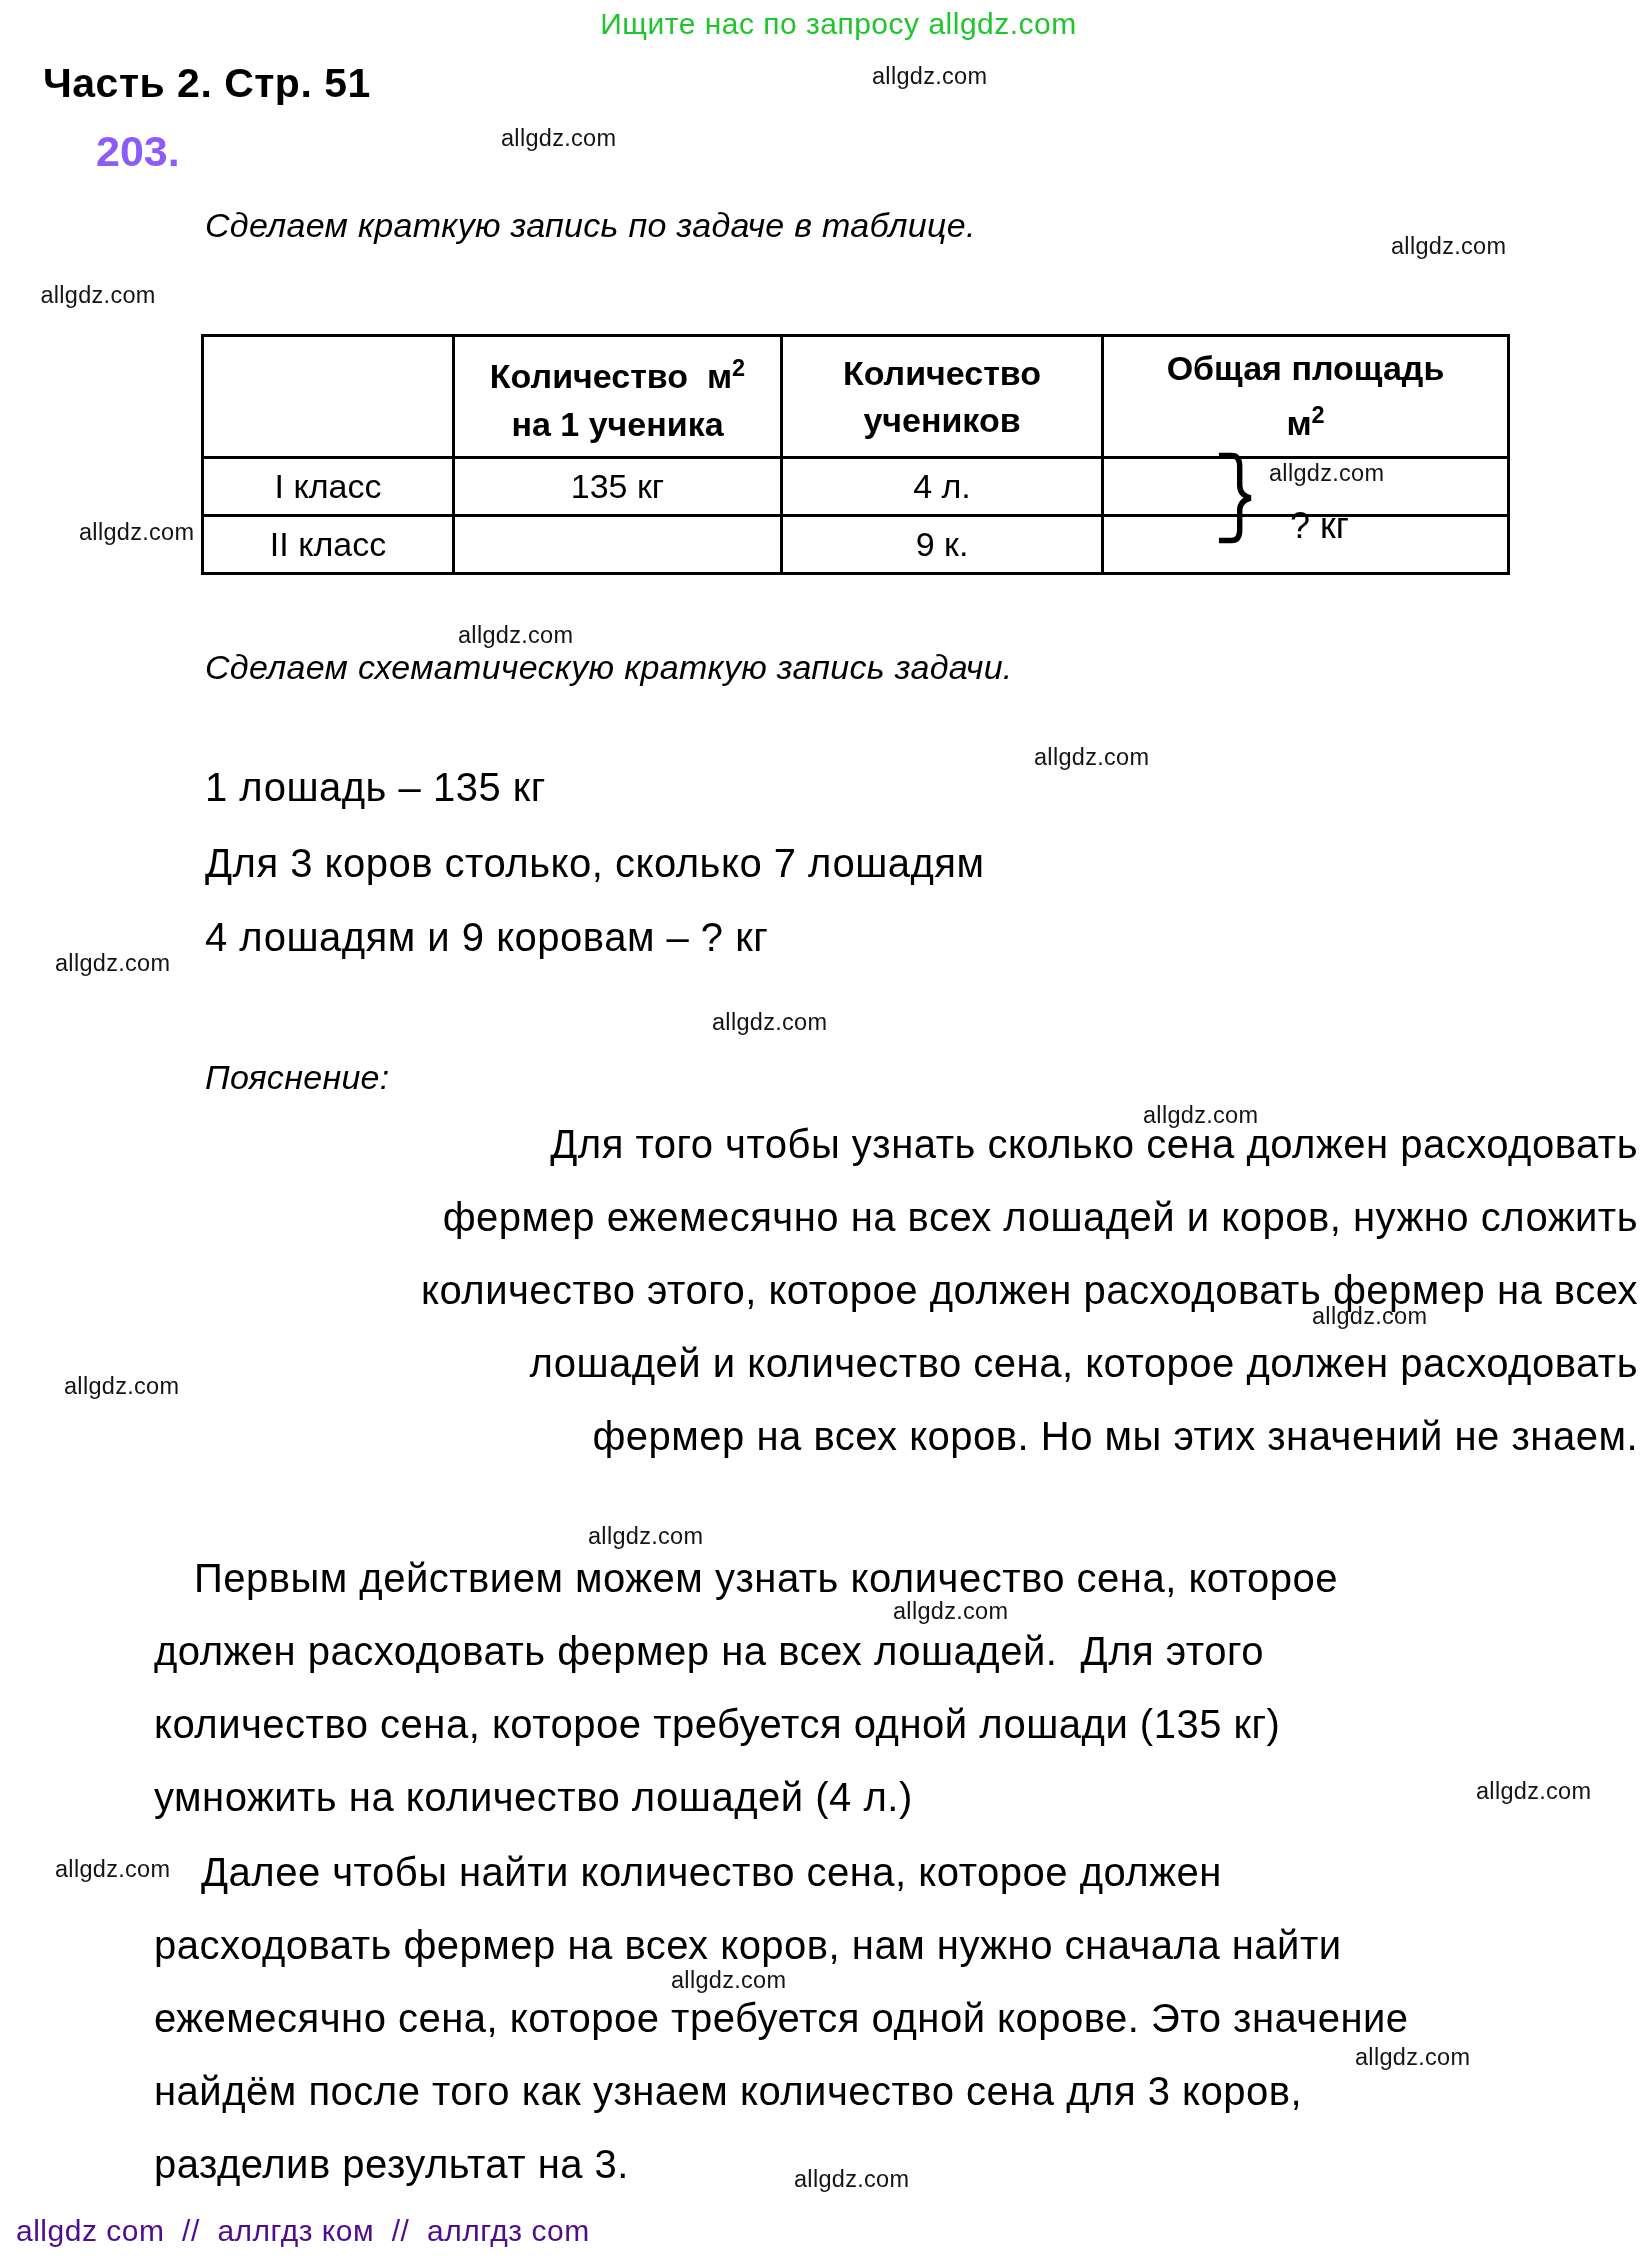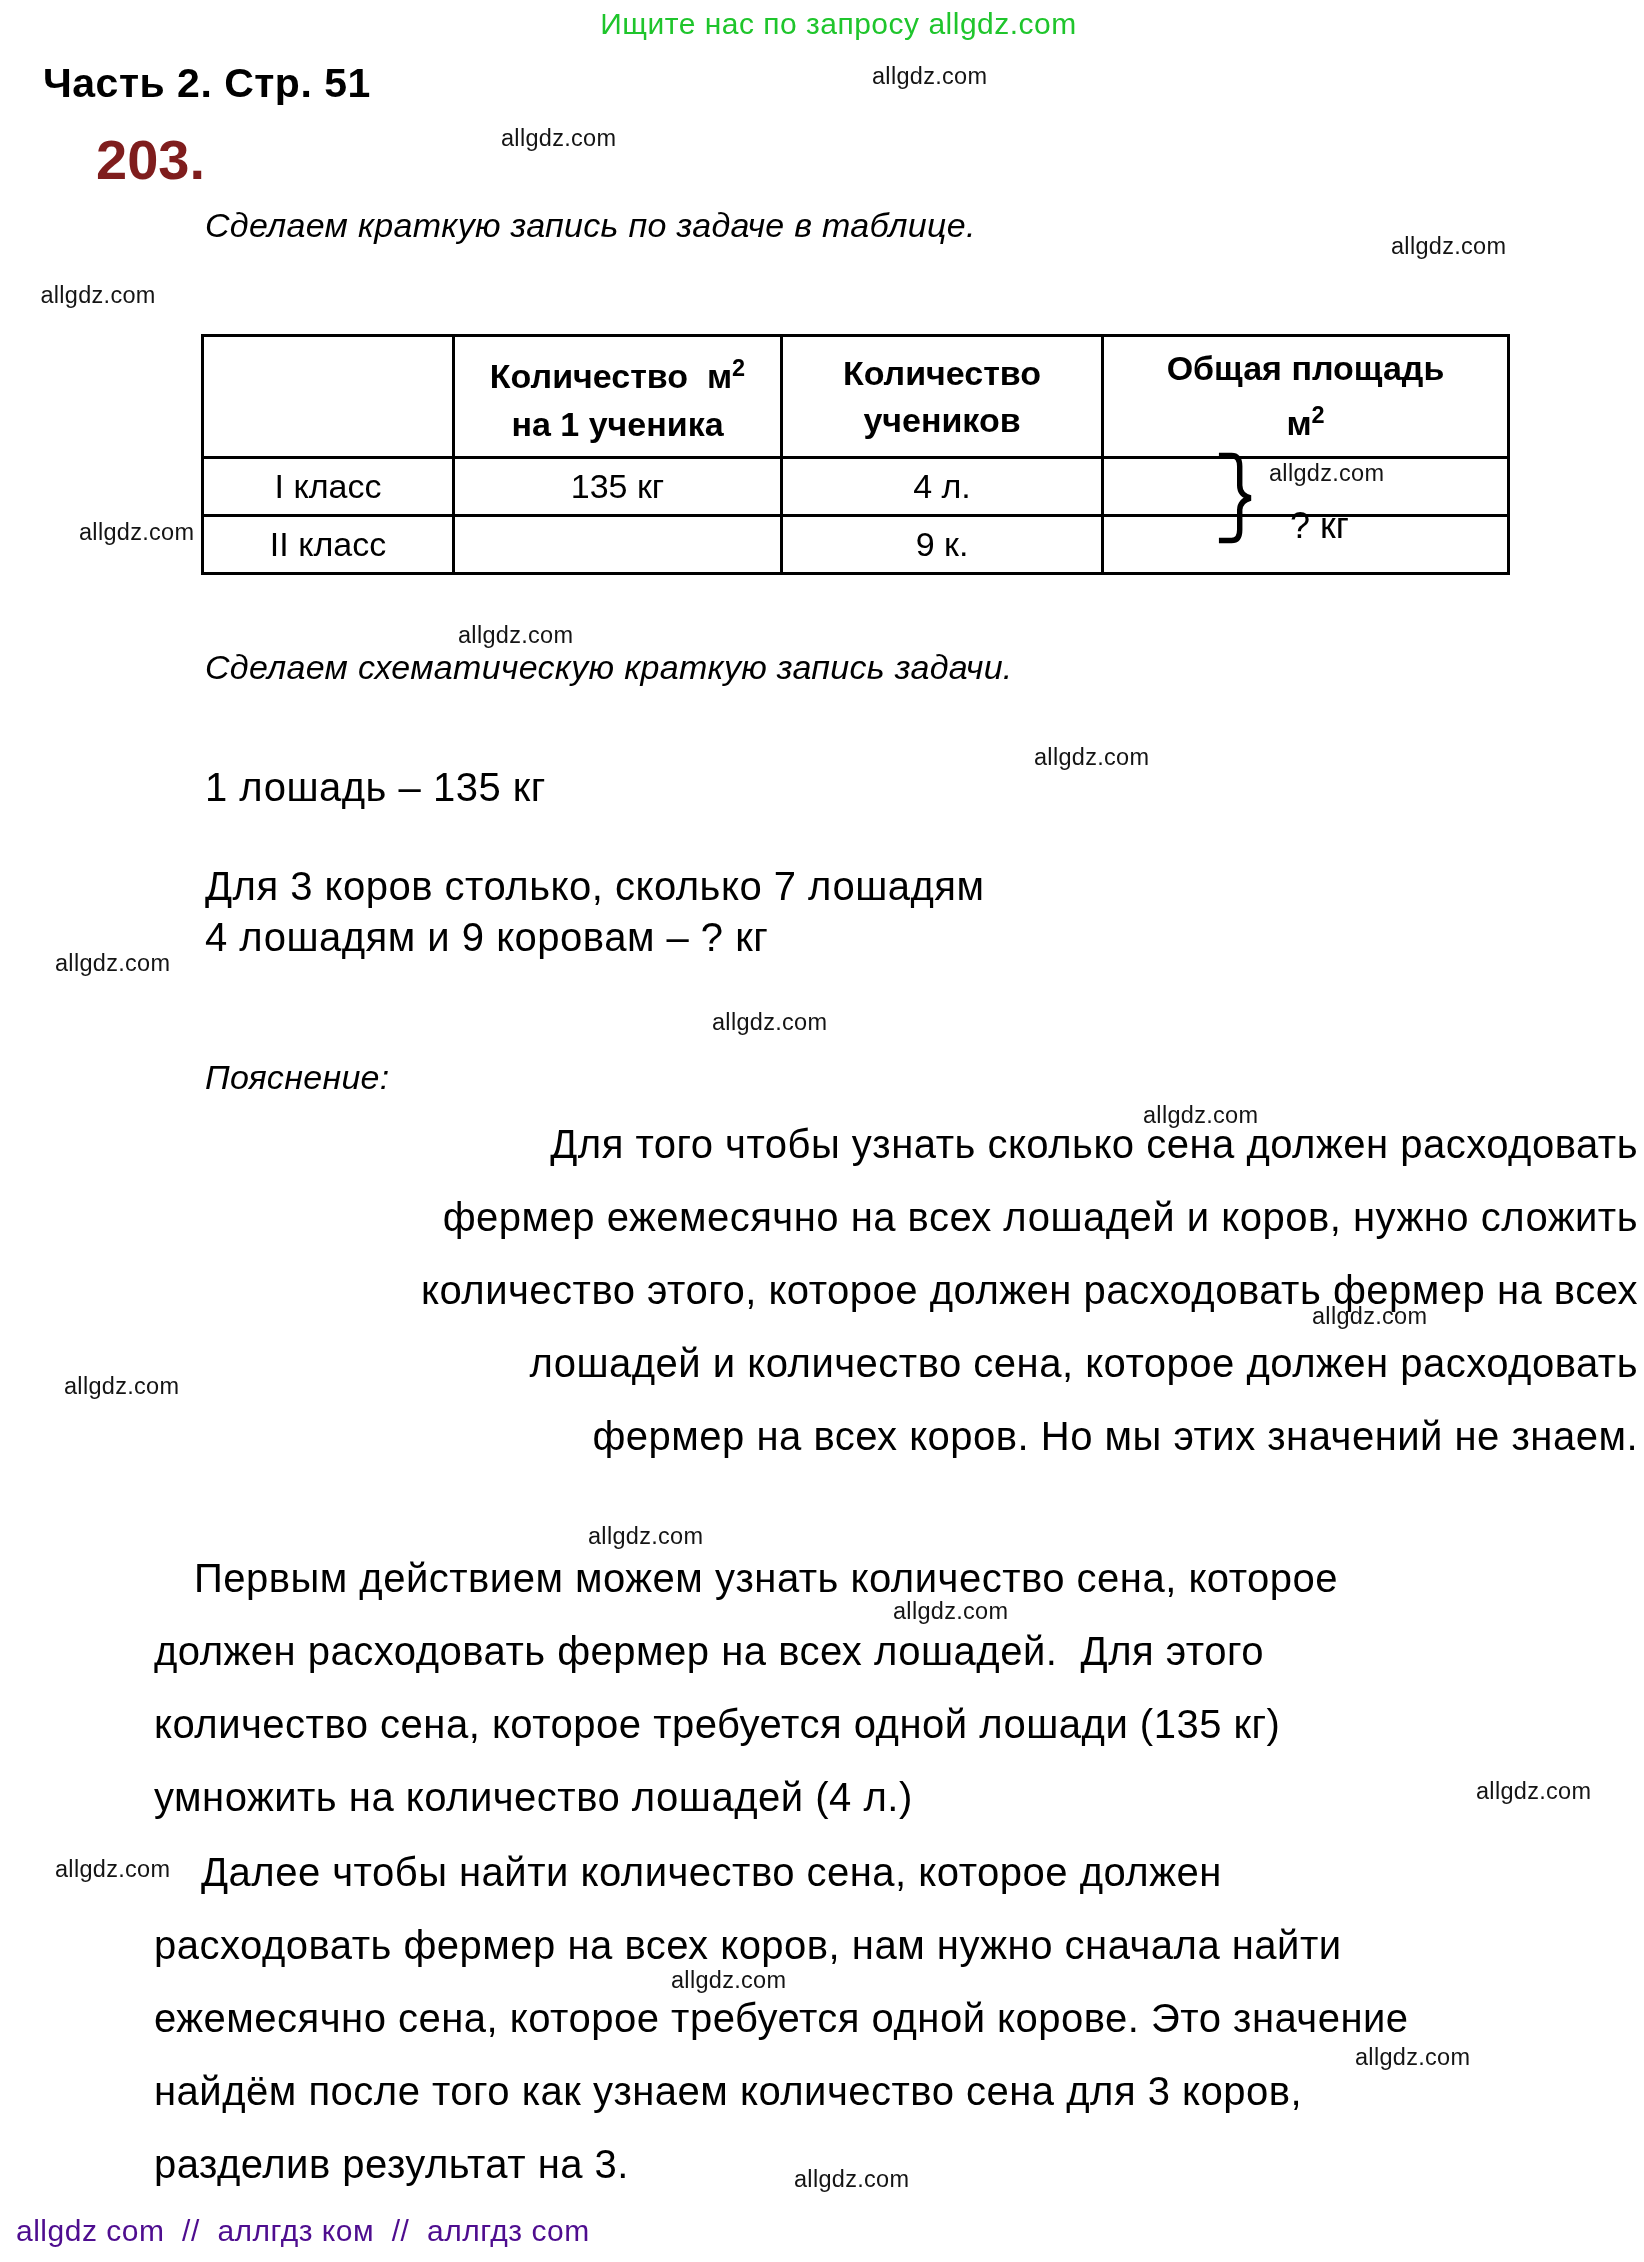--- a/index.html
+++ b/index.html
@@ -12,42 +12,42 @@
     position:absolute;top:7.2px;left:0;width:100%;text-align:center;
     font-size:30px;color:#1fc52c;letter-spacing:0.5px;
   }
   .wm{
     position:absolute;font-size:23.5px;color:#141414;letter-spacing:0.3px;white-space:nowrap;
   }
   .part-title{
     position:absolute;left:27px;top:60px;font-size:41px;font-weight:bold;letter-spacing:0.5px;
   }
   .task-number{
-    position:absolute;left:80px;top:127px;font-size:56px;font-weight:bold;color:#7f1d1d;
+    position:absolute;left:80px;top:127px;font-size:43px;font-weight:bold;color:#8b5cf6;
   }
   .intro{
     position:absolute;font-size:34px;font-style:italic;letter-spacing:0.3px;
   }
   .intro1{left:189px;top:206px;}
   .intro2{left:189px;top:648px;}
   .expl-label{left:189px;top:1058px;}
   .ktable{
     position:absolute;left:185px;top:334px;border-collapse:collapse;table-layout:fixed;width:1294px;
   }
   .ktable td{
     border:3.6px solid #000;text-align:center;vertical-align:middle;padding:0;
   }
   .hrow td{height:119px;font-weight:bold;font-size:34px;line-height:47px;}
   .drow td{height:55px;font-size:34px;}
   .ktable sup{font-size:23.5px;}
   .c0{width:248px;} .c1{width:325px;} .c2{width:318px;} .c3{width:403px;}
   .brace{position:absolute;left:1200px;top:451px;width:42px;height:94px;}
   .total-val{position:absolute;left:1274px;top:505px;font-size:36px;}
   .sch-line{position:absolute;left:189px;font-size:40px;letter-spacing:0.5px;}
-  .sch1{top:765px;} .sch2{top:864px;text-align:center;} .sch3{top:915px;}
+  .sch1{top:765px;} .sch2{top:841px;text-align:center;} .sch3{top:915px;}
   .para{
     position:absolute;left:138px;width:1484px;font-size:40px;line-height:73px;letter-spacing:0.5px;
   }
   .p1{top:1108px;text-align:right;} .p2{top:1542px;} .p3{top:1836px;}
   .indent{padding-left:40px;}
   .indent2{padding-left:47px;}
   .footer{
     position:absolute;left:0;top:2214px;width:100%;text-align:left;
     font-size:30px;color:#4e0d8f;letter-spacing:0.5px;
   }

